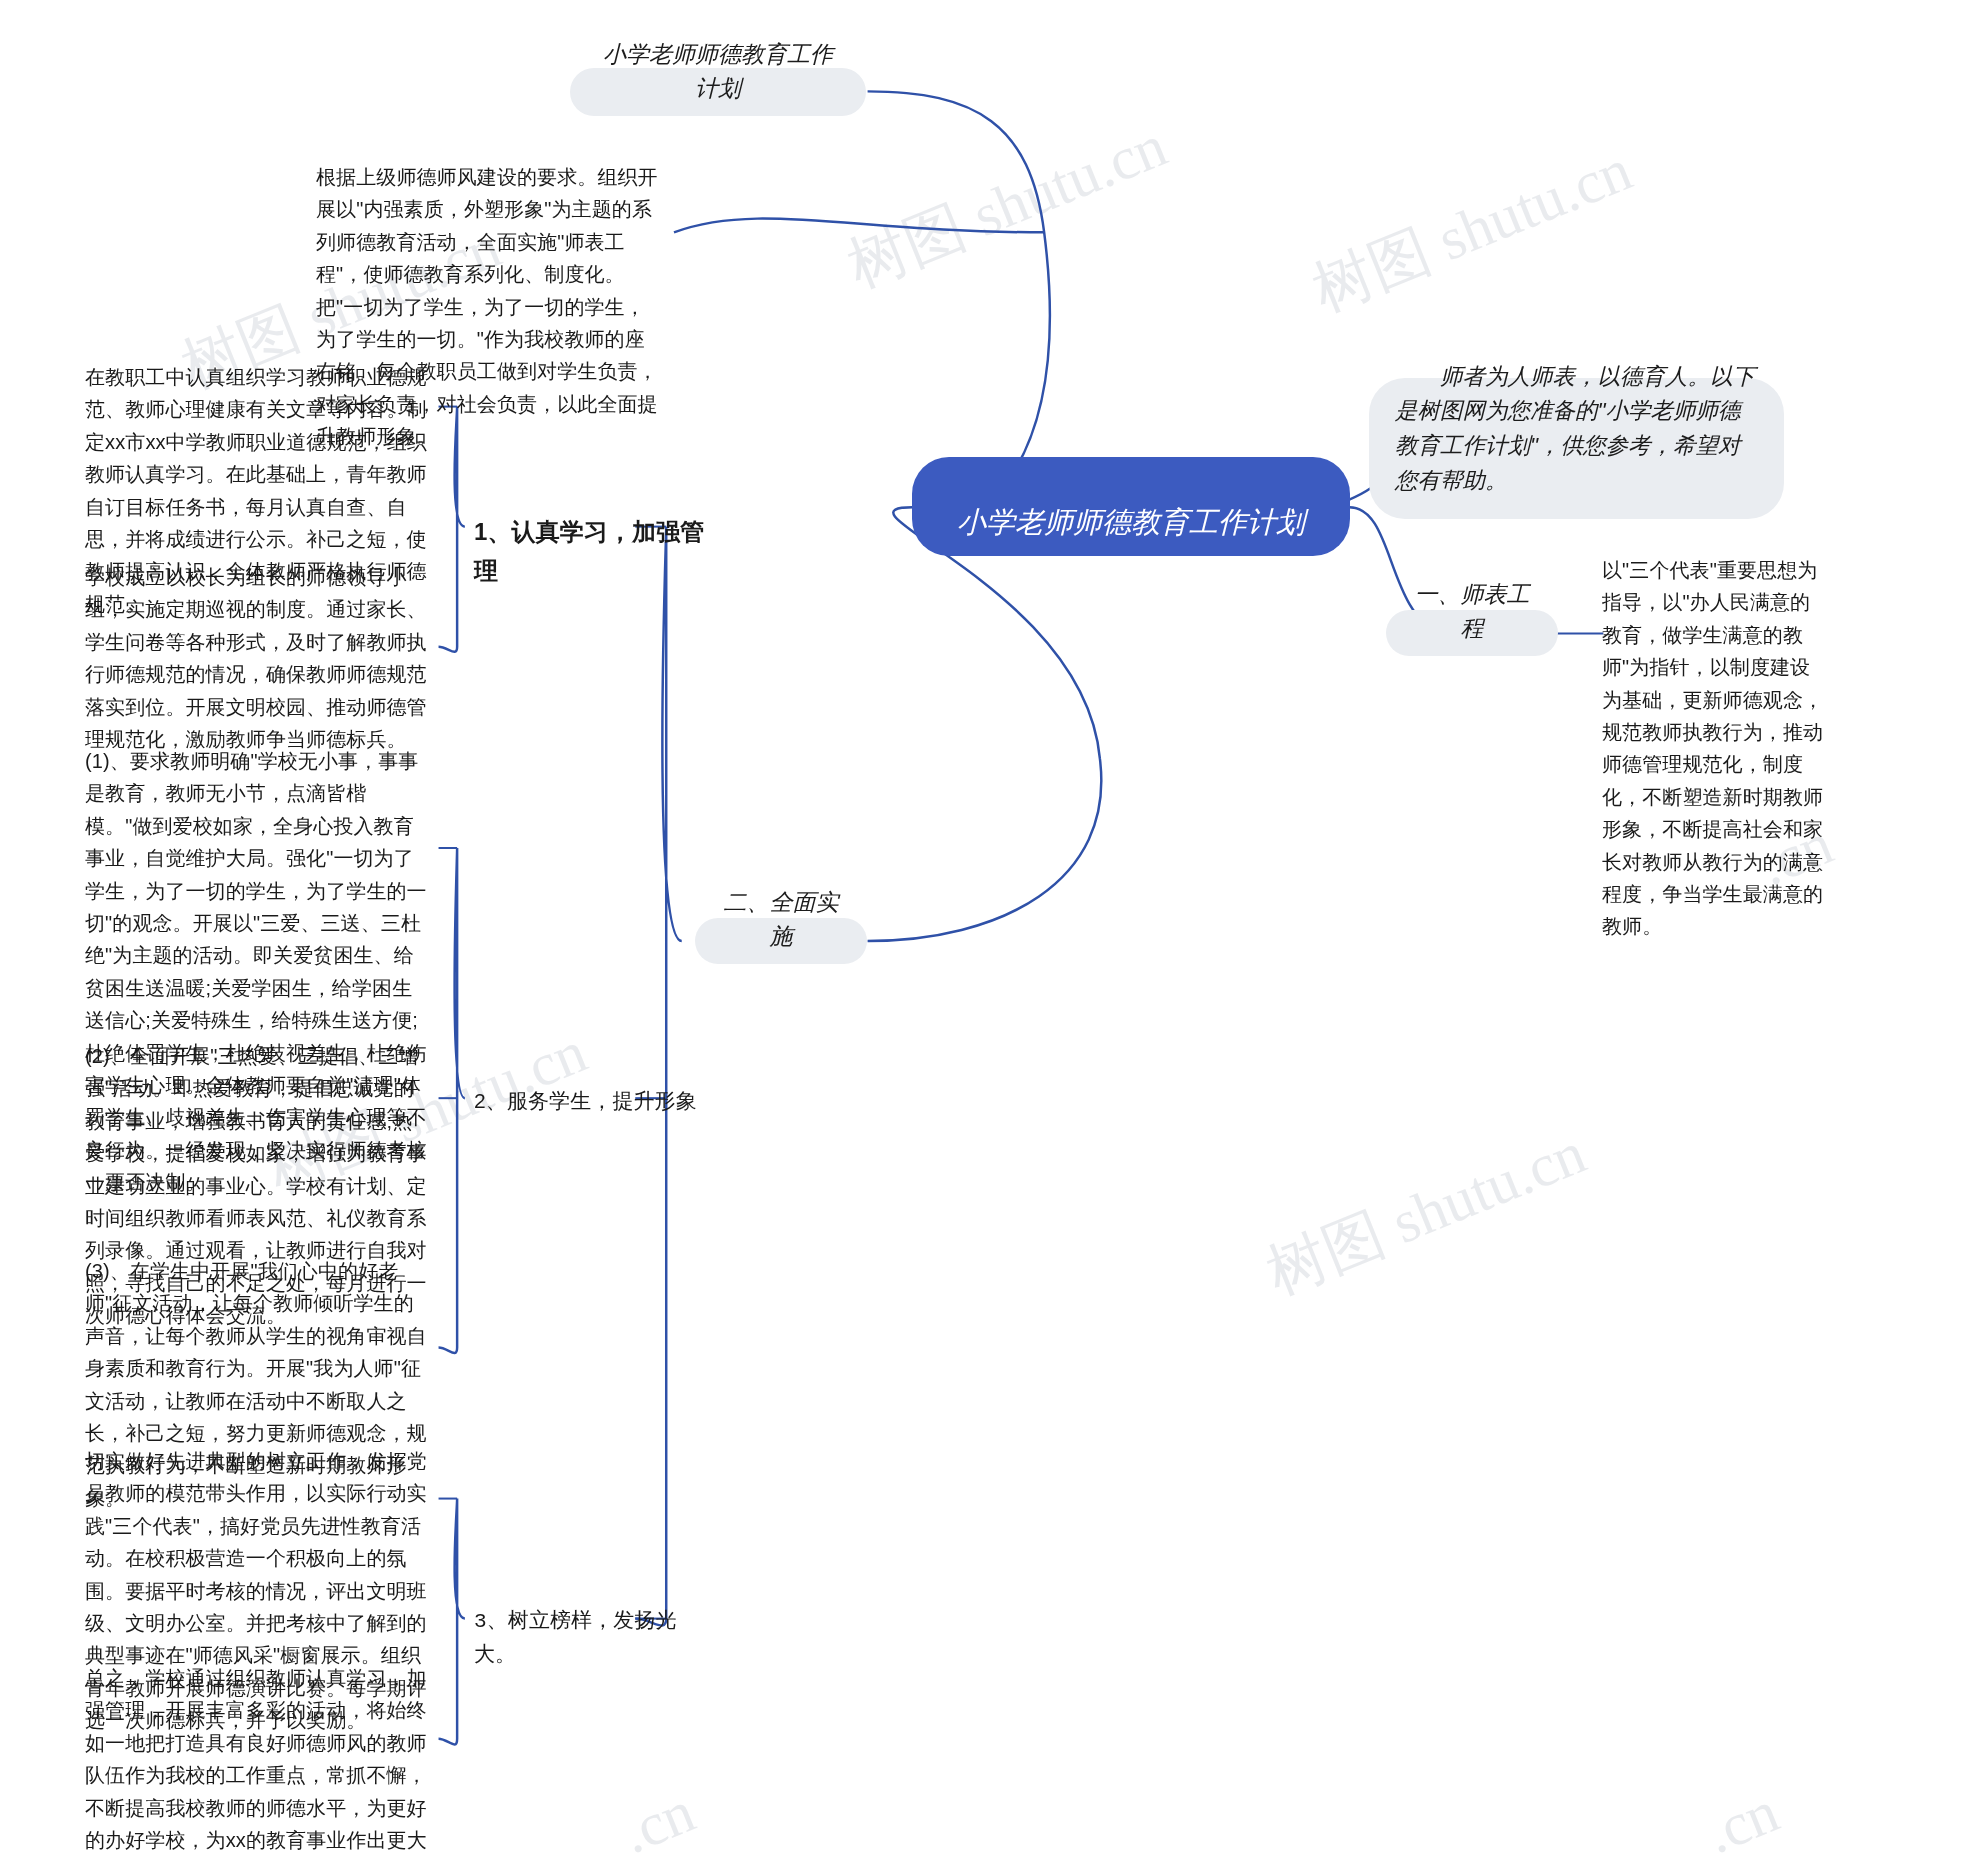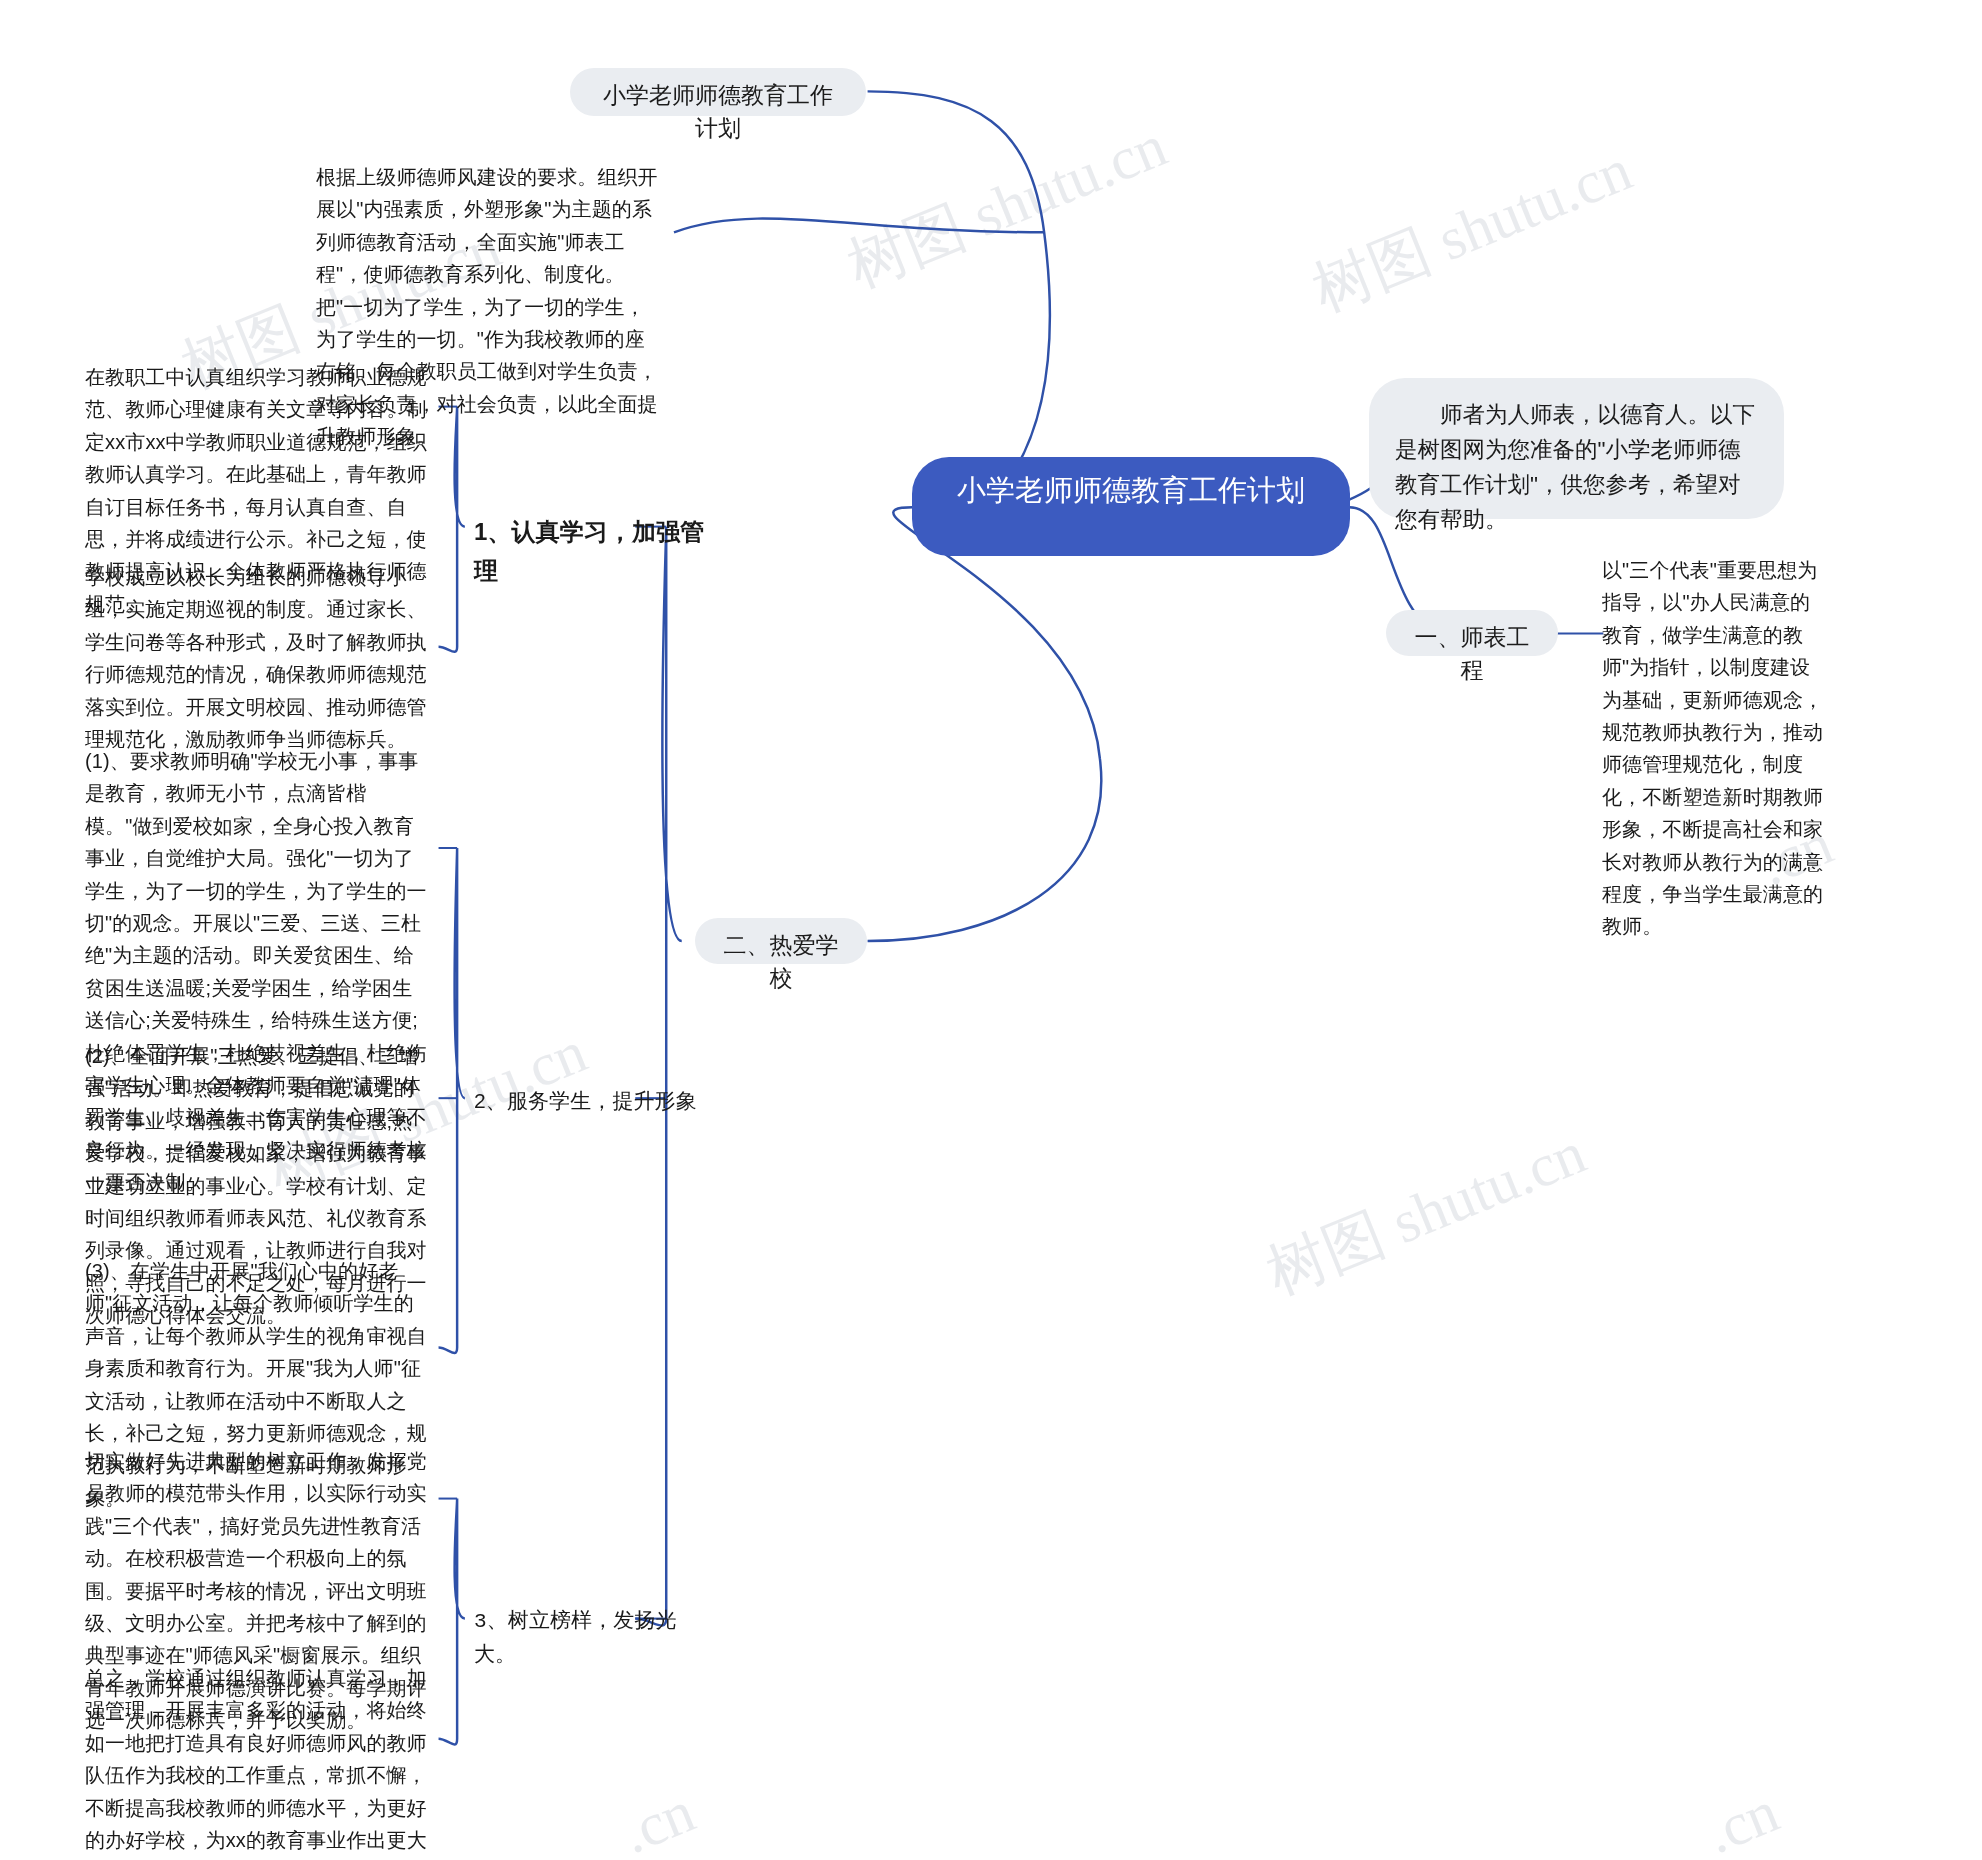--- a/index.html
+++ b/index.html
@@ -44,24 +44,25 @@
   
   .node {
     position: absolute;
     z-index: 2;
     border-radius: 774px;
     background: #eaedf1;
     color: #1c1c1c;
     font-size: 23px;
     line-height: 1.45;
     display: flex;
-    align-items: flex-start;
+    align-items: flex-end;
     justify-content: center;
     text-align: center;
     padding: 11px 26px;
+    font-style: italic;
   }
   .node.root {
     background: #3c5bc0;
     color: #ffffff;
     font-size: 29px;
     border-radius: 37px;
     line-height: 1.35;
     padding: 14px 31px;
   }
   .node.blurb {
@@ -142,21 +143,21 @@
 <div class="node blurb" style="left:1369px; top:378px; width:415px; height:141px;">
   <span>师者为人师表，以德育人。以下是树图网为您准备的"小学老师师德教育工作计划"，供您参考，希望对您有帮助。</span>
 </div>
 
 <div class="node" style="left:1386px; top:610px; width:172px; height:46px;">
   <span>一、师表工程</span>
 </div>
 <div class="leaf" style="left:1602px; top:554px; width:226px;">以"三个代表"重要思想为指导，以"办人民满意的教育，做学生满意的教师"为指针，以制度建设为基础，更新师德观念，规范教师执教行为，推动师德管理规范化，制度化，不断塑造新时期教师形象，不断提高社会和家长对教师从教行为的满意程度，争当学生最满意的教师。</div>
 
 <div class="node" style="left:695px; top:918px; width:172px; height:46px;">
-  <span>二、热爱学校</span>
+  <span>二、全面实施</span>
 </div>
 
 <div class="leaf" style="left:474px; top:513px; width:232px; font-size:24px;font-weight:bold;">1、认真学习，加强管理</div>
 <div class="leaf" style="left:474px; top:1084px; width:232px; font-size:21px;">2、服务学生，提升形象</div>
 <div class="leaf" style="left:474px; top:1605px; width:232px; font-size:21px;font-family:Liberation Mono, monospace;">3、树立榜样，发扬光大。</div>
 
 <div class="leaf" style="left:316px; top:161px; width:344px;">根据上级师德师风建设的要求。组织开展以"内强素质，外塑形象"为主题的系列师德教育活动，全面实施"师表工程"，使师德教育系列化、制度化。把"一切为了学生，为了一切的学生，为了学生的一切。"作为我校教师的座右铭。每个教职员工做到对学生负责，对家长负责，对社会负责，以此全面提升教师形象。</div>
 
 <div class="leaf" style="left:85px; top:361px; width:347px;">在教职工中认真组织学习教师职业德规范、教师心理健康有关文章等内容。制定xx市xx中学教师职业道德规范，组织教师认真学习。在此基础上，青年教师自订目标任务书，每月认真自查、自思，并将成绩进行公示。补己之短，使教师提高认识，全体教师严格执行师德规范。</div>
 <div class="leaf" style="left:85px; top:561px; width:347px;">学校成立以校长为组长的师德领导小组，实施定期巡视的制度。通过家长、学生问卷等各种形式，及时了解教师执行师德规范的情况，确保教师师德规范落实到位。开展文明校园、推动师德管理规范化，激励教师争当师德标兵。</div>

